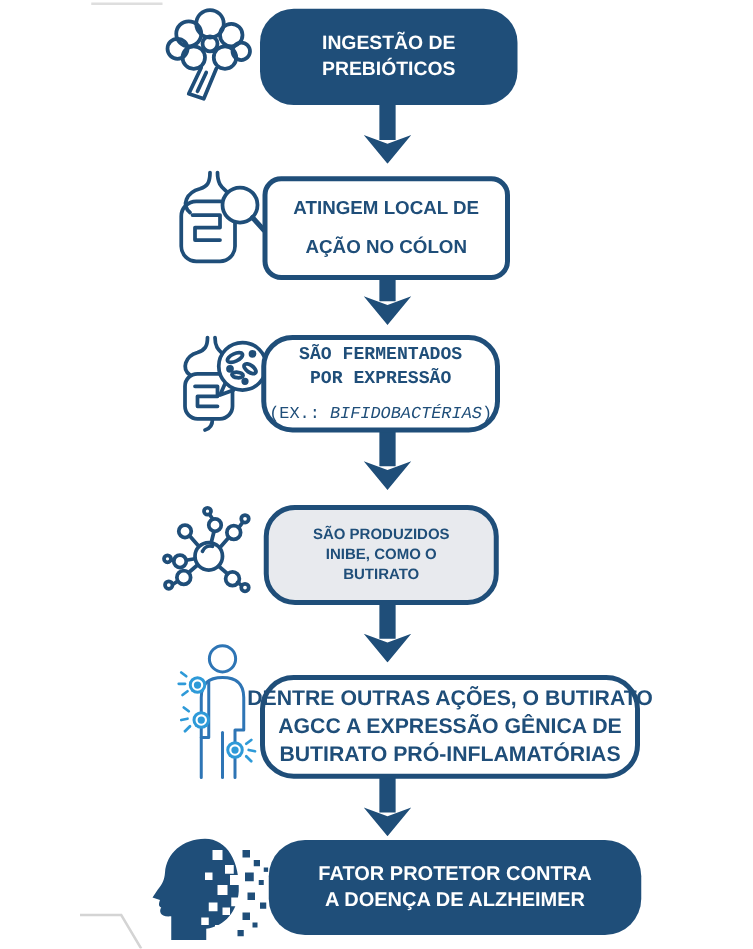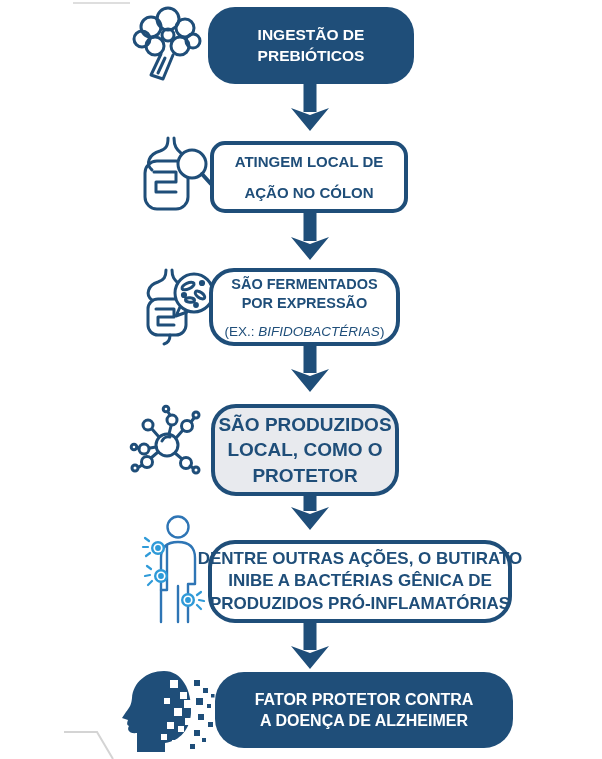--- a/index.html
+++ b/index.html
@@ -15,23 +15,23 @@
     display:flex;flex-direction:column;justify-content:center;align-items:center;
     text-align:center;font-weight:bold;color:#1F4E79;
   }
   .box .line{white-space:nowrap;line-height:1.33;}
   .box.solid{background:#1F4E79;color:#ffffff;border:none;}
   .box.outline{background:#ffffff;border:4px solid #1F4E79;}
   .box.gray{background:#E8EAEE;border:4px solid #1F4E79;}
   .note{font-weight:normal;font-size:13.5px;margin-top:11px;white-space:nowrap;}
   .note .it{font-style:italic;}
   #box1{left:208px;top:7px;width:206px;height:77px;border-radius:27px;font-size:15.5px;}
-  #box2{left:210px;top:141px;width:198px;height:72px;border-radius:15px;font-size:15px;gap:11px;}
-  #box3{left:209px;top:268px;width:191px;height:78px;border-radius:25px;font-size:14.5px;}
-  #box4{left:211px;top:404px;width:188px;height:92px;border-radius:25px;font-size:19px;}
+  #box2{left:210px;top:141px;width:198px;height:83px;border-radius:15px;font-size:15px;gap:11px;}
+  #box3{left:209px;top:268px;width:191px;height:78px;border-radius:25px;font-size:14.5px;font-family:Liberation Mono, monospace;}
+  #box4{left:211px;top:404px;width:188px;height:80px;border-radius:25px;font-size:12px;}
   #box5{left:208px;top:540px;width:304px;height:83px;border-radius:27px;font-size:17px;}
   #box6{left:215px;top:672px;width:298px;height:76px;border-radius:29px;font-size:16px;}
   #icon1{left:125px;top:5px;}
   #icon2{left:130px;top:134px;}
   #icon3{left:136px;top:265px;}
   #icon4{left:125px;top:402px;}
   #icon5{left:131px;top:514px;}
   #icon6{left:118px;top:668px;}
   #arrow1{left:291px;top:83px;}
   #arrow2{left:291px;top:212px;}
@@ -149,22 +149,22 @@
           <circle cx="10" cy="66" r="3"></circle>
         <path d="M50,51 L57,57"></path>
           <circle cx="61" cy="61" r="5.5"></circle>
           <path d="M65,64 L68,66"></path>
           <circle cx="71" cy="68" r="3"></circle>
       </g>
     </svg>
   </div>
   <div class="box gray" id="box4">
     <div class="line">SÃO PRODUZIDOS</div>
-    <div class="line">LOCAL, COMO O</div>
-    <div class="line">PROTETOR</div>
+    <div class="line">INIBE, COMO O</div>
+    <div class="line">BUTIRATO</div>
   </div>
   <svg class="arrow" id="arrow4" viewBox="0 0 38 48">
     <rect x="12.5" y="0" width="13" height="29" fill="#1F4E79"></rect>
     <polygon points="0,25 19,32 38,25 19,48" fill="#1F4E79"></polygon>
   </svg>
 
   <div class="icon" id="icon5">
     <svg width="90" height="110" viewBox="0 0 90 110">
       <g fill="none" stroke="#2E75B5" stroke-width="2.4" stroke-linecap="round" stroke-linejoin="round">
         <circle cx="47" cy="13" r="10.5"></circle>
@@ -191,22 +191,22 @@
           <circle cx="30" cy="62" r="4.6" fill="#ffffff"></circle>
           <circle cx="30" cy="62" r="2.9" fill="#2E9AD8"></circle>
         <circle cx="57" cy="86" r="7" fill="#2E9AD8"></circle>
           <circle cx="57" cy="86" r="4.6" fill="#ffffff"></circle>
           <circle cx="57" cy="86" r="2.9" fill="#2E9AD8"></circle>
       </g>
     </svg>
   </div>
   <div class="box outline" id="box5">
     <div class="line">DENTRE OUTRAS AÇÕES, O BUTIRATO</div>
-    <div class="line">INIBE A BACTÉRIAS GÊNICA DE</div>
-    <div class="line">PRODUZIDOS PRÓ-INFLAMATÓRIAS</div>
+    <div class="line">AGCC A EXPRESSÃO GÊNICA DE</div>
+    <div class="line">BUTIRATO PRÓ-INFLAMATÓRIAS</div>
   </div>
   <svg class="arrow" id="arrow5" viewBox="0 0 38 48">
     <rect x="12.5" y="0" width="13" height="29" fill="#1F4E79"></rect>
     <polygon points="0,25 19,32 38,25 19,48" fill="#1F4E79"></polygon>
   </svg>
 
   <div class="icon" id="icon6">
     <svg width="98" height="90" viewBox="0 0 98 90">
       <path d="M46,3 C28,3 15,15 14,30 C13.5,36 12,39 8,44 L4,50 L10,52 C9,55 8.5,57 11,58 C9,61 10,66 19,65 L19,84 L47,84 L47,75 C62,73 72,61 73,45 C74,22 64,3 46,3 Z" fill="#1F4E79"></path>
       <g fill="#ffffff">

